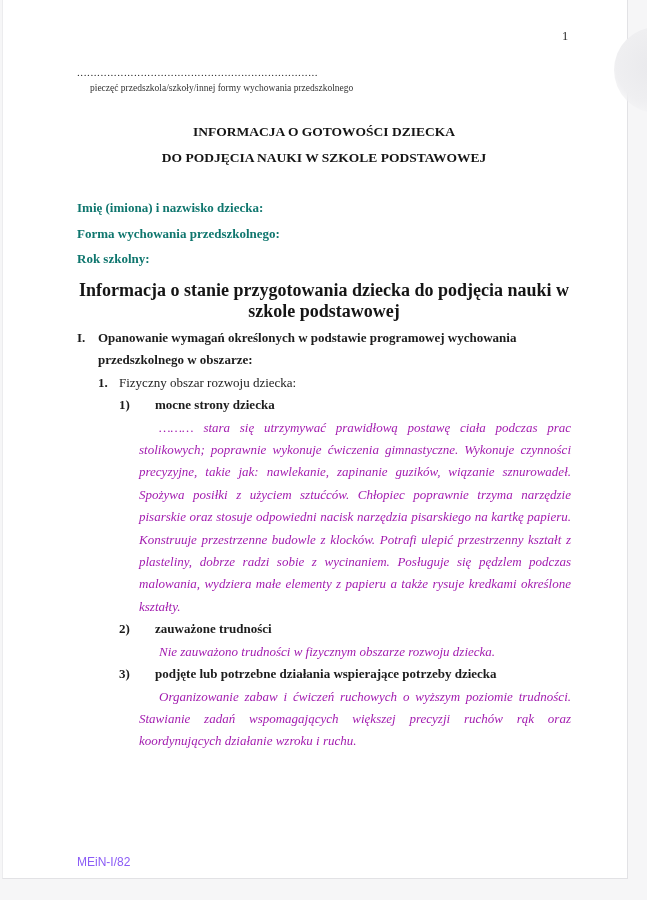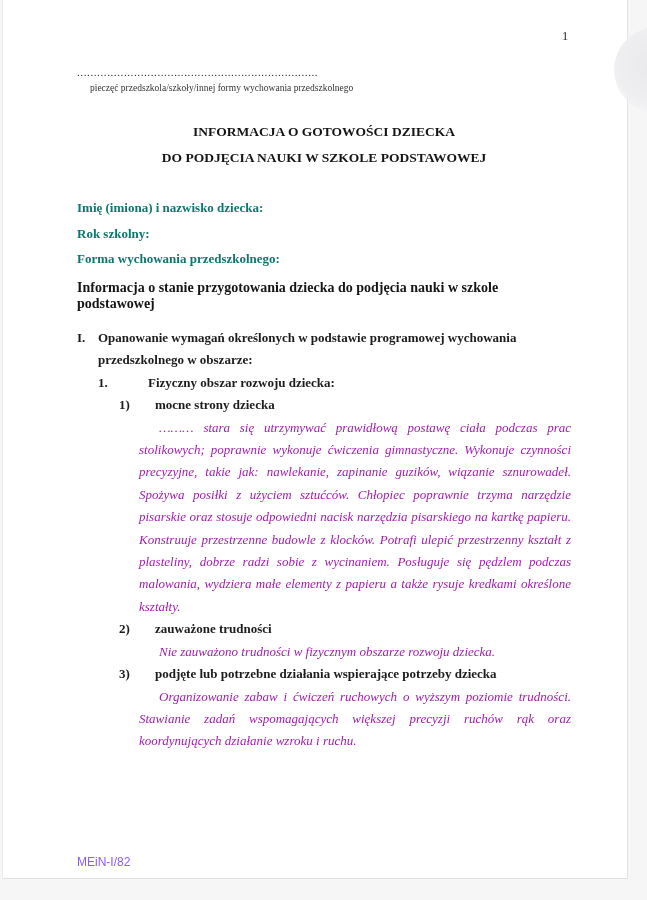--- a/index.html
+++ b/index.html
@@ -44,32 +44,32 @@
     position:absolute;top:119px;left:74px;width:494px;
     text-align:center;font-weight:bold;font-size:13.5px;
     line-height:26px;color:#151515;
   }
   .fields{
     position:absolute;top:195px;left:74px;width:494px;
     font-weight:bold;font-size:13px;line-height:25.6px;color:#0f766e;
   }
   .subtitle{
     position:absolute;top:280px;left:74px;width:494px;
-    font-weight:bold;font-size:14px;color:#151515;
+    text-align:center;font-weight:bold;font-size:18px;color:#151515;
   }
   .outline{
     position:absolute;top:327px;left:74px;width:494px;
     font-size:13px;line-height:22.4px;
   }
   .row{display:flex;align-items:flex-start;}
   .m1{flex:0 0 21px;font-weight:bold;}
   .lvl1-text{font-weight:bold;width:455px;}
   .indent1{margin-left:21px;}
   .m2{flex:0 0 21px;font-weight:bold;}
-  .lvl2-text{font-weight:bold;margin-left:29px;}
+  .lvl2-text{font-weight:normal;}
   .indent2{margin-left:42px;}
   .m3{flex:0 0 20px;font-weight:bold;}
   .lvl3-text{font-weight:bold;margin-left:16px;}
   .para{
     margin:0 15px 0 62px;width:432px;
     text-align:justify;text-indent:20px;
     color:#a21caf;
     font-style:italic;
   }
   .footer{
@@ -90,22 +90,22 @@
     <span class="stamp-caption">pieczęć przedszkola/szkoły/innej formy wychowania przedszkolnego</span>
   </div>
 
   <div class="title">
     <div>INFORMACJA O GOTOWOŚCI DZIECKA</div>
     <div>DO PODJĘCIA NAUKI W SZKOLE PODSTAWOWEJ</div>
   </div>
 
   <div class="fields">
     <div>Imię (imiona) i nazwisko dziecka:</div>
+    <div>Forma wychowania przedszkolnego:</div>
     <div>Rok szkolny:</div>
-    <div>Forma wychowania przedszkolnego:</div>
   </div>
 
   <div class="subtitle">Informacja o stanie przygotowania dziecka do podjęcia nauki w szkole podstawowej</div>
 
   <div class="outline">
 
     <div class="row">
       <span class="m1">I.</span>
       <span class="lvl1-text">Opanowanie wymagań określonych w podstawie programowej wychowania przedszkolnego w obszarze:</span>
     </div>

